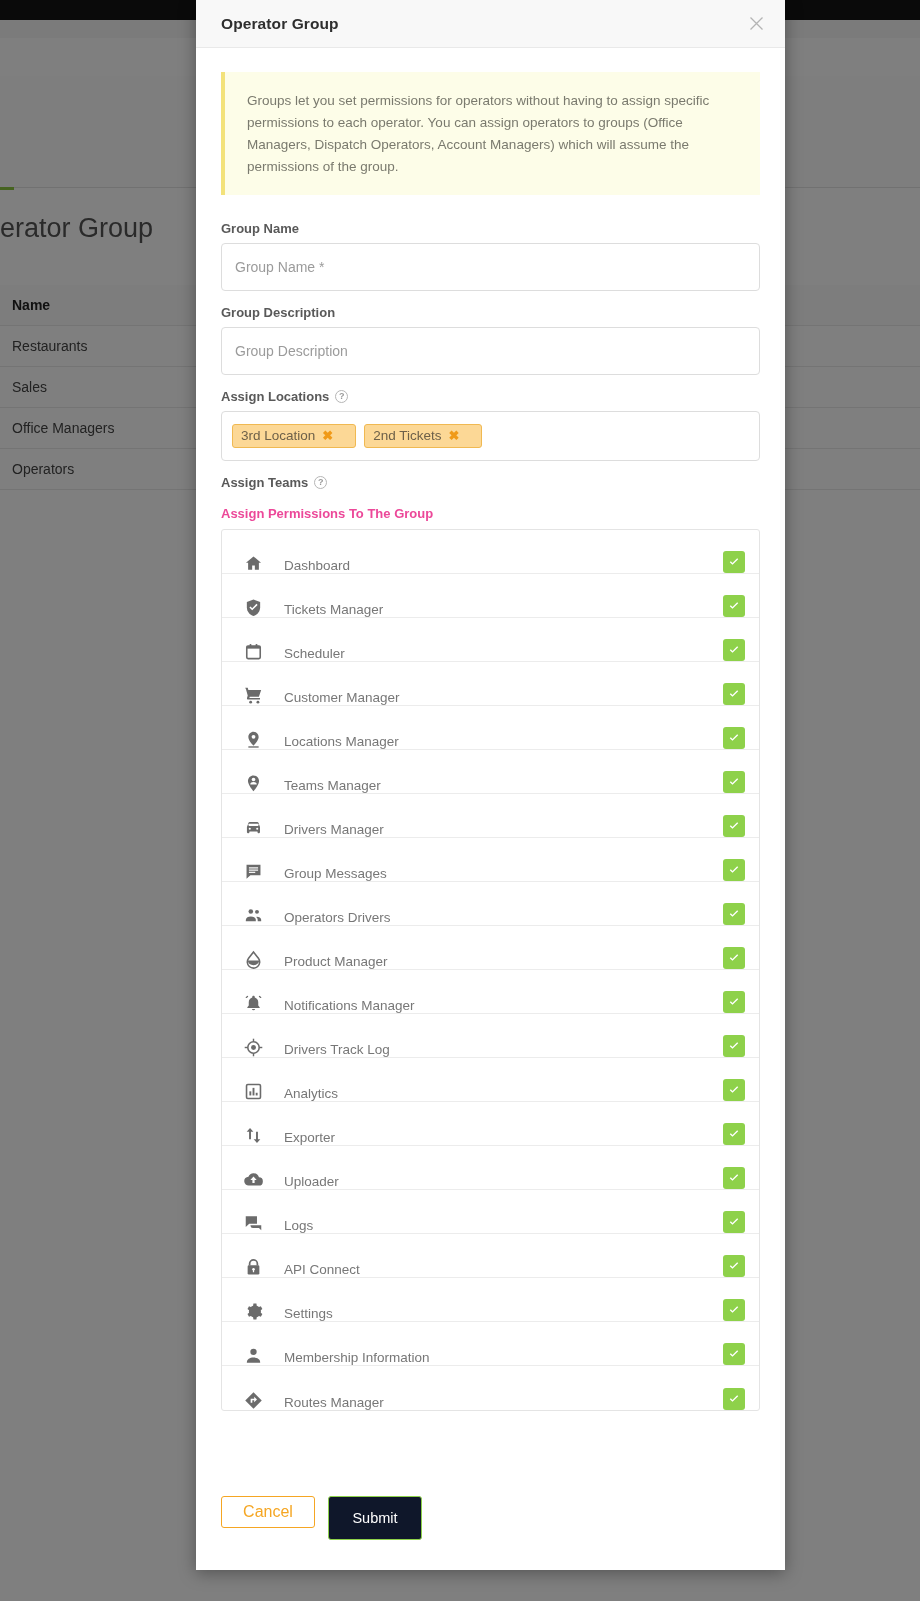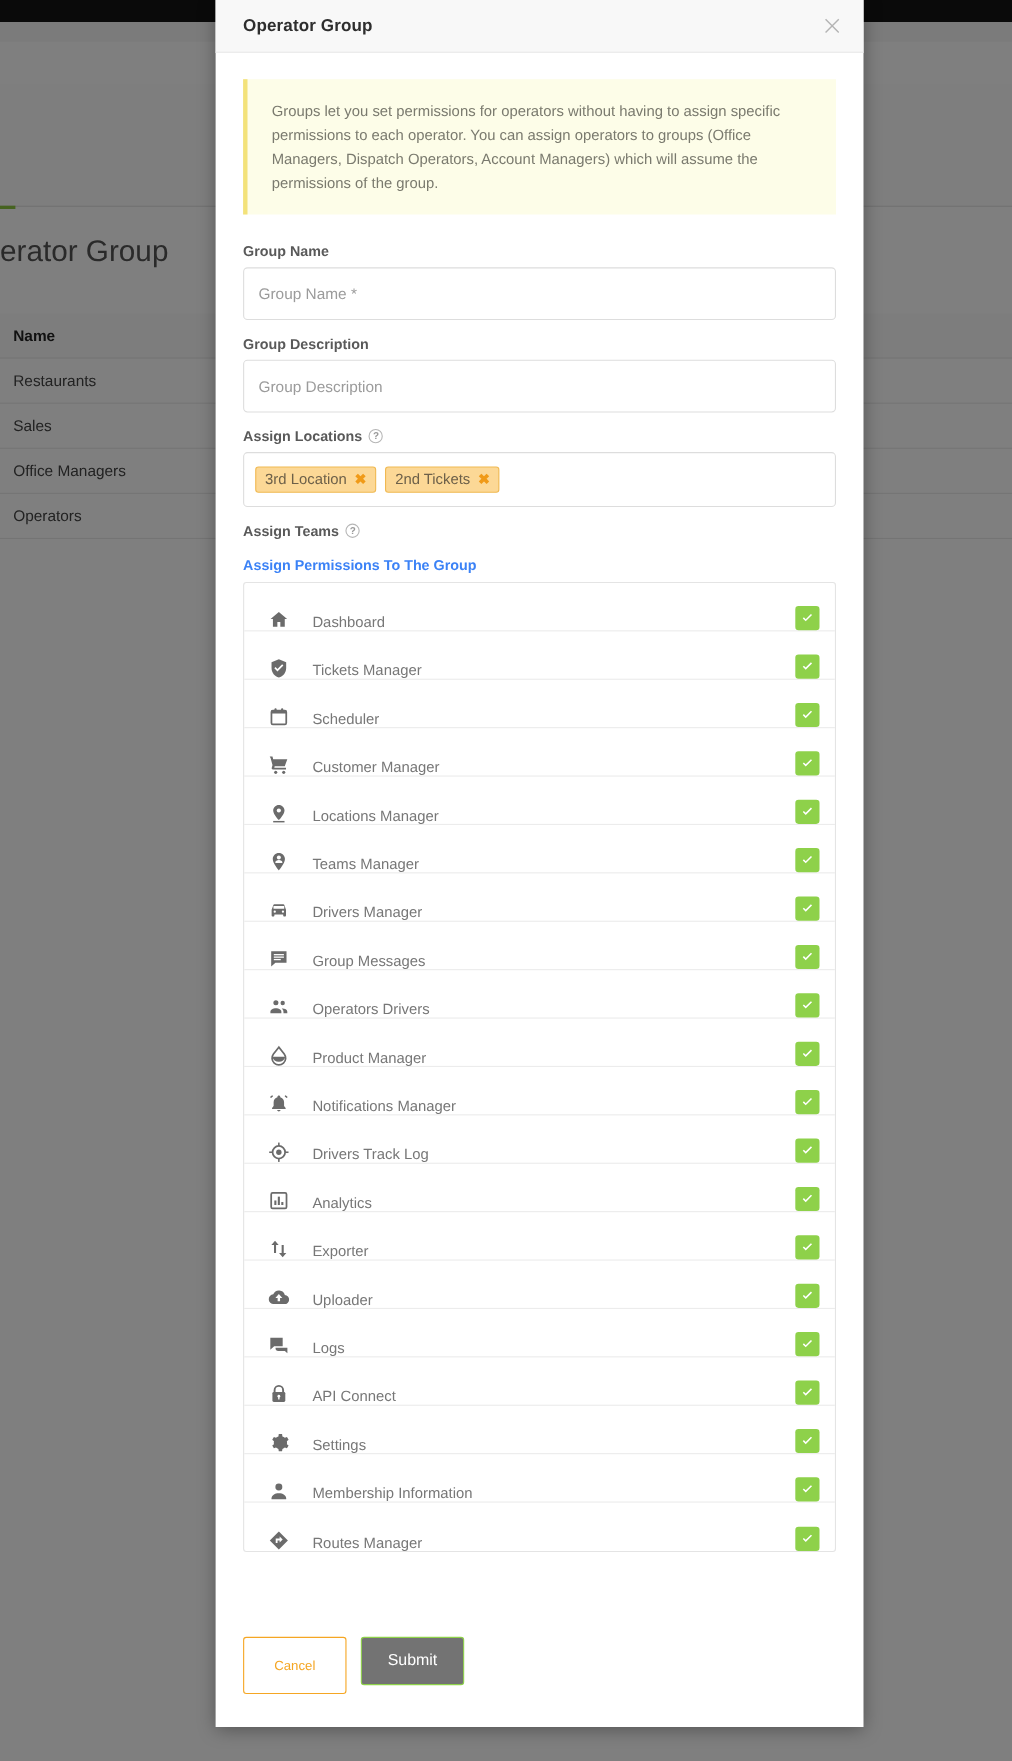--- a/index.html
+++ b/index.html
@@ -135,32 +135,32 @@
     width: 100%; min-height: 50px;
     border: 1px solid #dddddd; border-radius: 4px;
     padding: 8px 10px;
     display: flex; align-items: center; gap: 8px; flex-wrap: wrap;
     background: #fff;
   }
   .tag {
     display: inline-flex; align-items: center; gap: 7px;
     background: #fcd896; border: 1px solid #f0b952;
     border-radius: 3px;
-    padding: 3px 8px 4px 8px;
+    padding: 3px 22px 4px 8px;
     font-size: 13.5px; color: #6d6049;
     cursor: default;
   }
   .tag-x {
     color: #f09a18; font-weight: bold; font-size: 13px;
     cursor: pointer; line-height: 1;
   }
 
   
   #perm-section-label {
-    font-size: 13px; font-weight: bold; color: #3b82f6;
+    font-size: 13px; font-weight: bold; color: #ec4899;
     margin: 16px 0 8px 0;
   }
   #perm-list {
     border: 1px solid #e4e4e4; border-radius: 3px;
     background: #fff;
   }
   .perm-row {
     height: 44px;
     display: flex; align-items: flex-end;
     border-bottom: 1px solid #ececec;
@@ -186,29 +186,29 @@
   }
   .perm-check svg { display: block; }
 
   
   #modal-footer {
     flex: 0 0 auto;
     padding: 24px 25px 30px 25px;
     display: flex; gap: 13px;
   }
   #btn-cancel {
-    min-width: 94px; height: 52px;
+    min-width: 94px; height: 32px;
     background: #ffffff; border: 1px solid #f5a623;
     border-radius: 3px; color: #f5a623;
-    font-size: 12px; cursor: pointer;
+    font-size: 16px; cursor: pointer;
     font-family: "Liberation Sans", sans-serif;
   }
   #btn-submit {
     min-width: 94px; height: 44px;
-    background: #737373; border: 1px solid #8ed14a;
+    background: #0f172a; border: 1px solid #8ed14a;
     border-radius: 3px; color: #ffffff;
     font-size: 14.5px; cursor: pointer;
     font-family: "Liberation Sans", sans-serif;
   }
 </style>
 </head>
 <body>
 
 <div id="bg-page">
   <div id="bg-topbar"></div>

